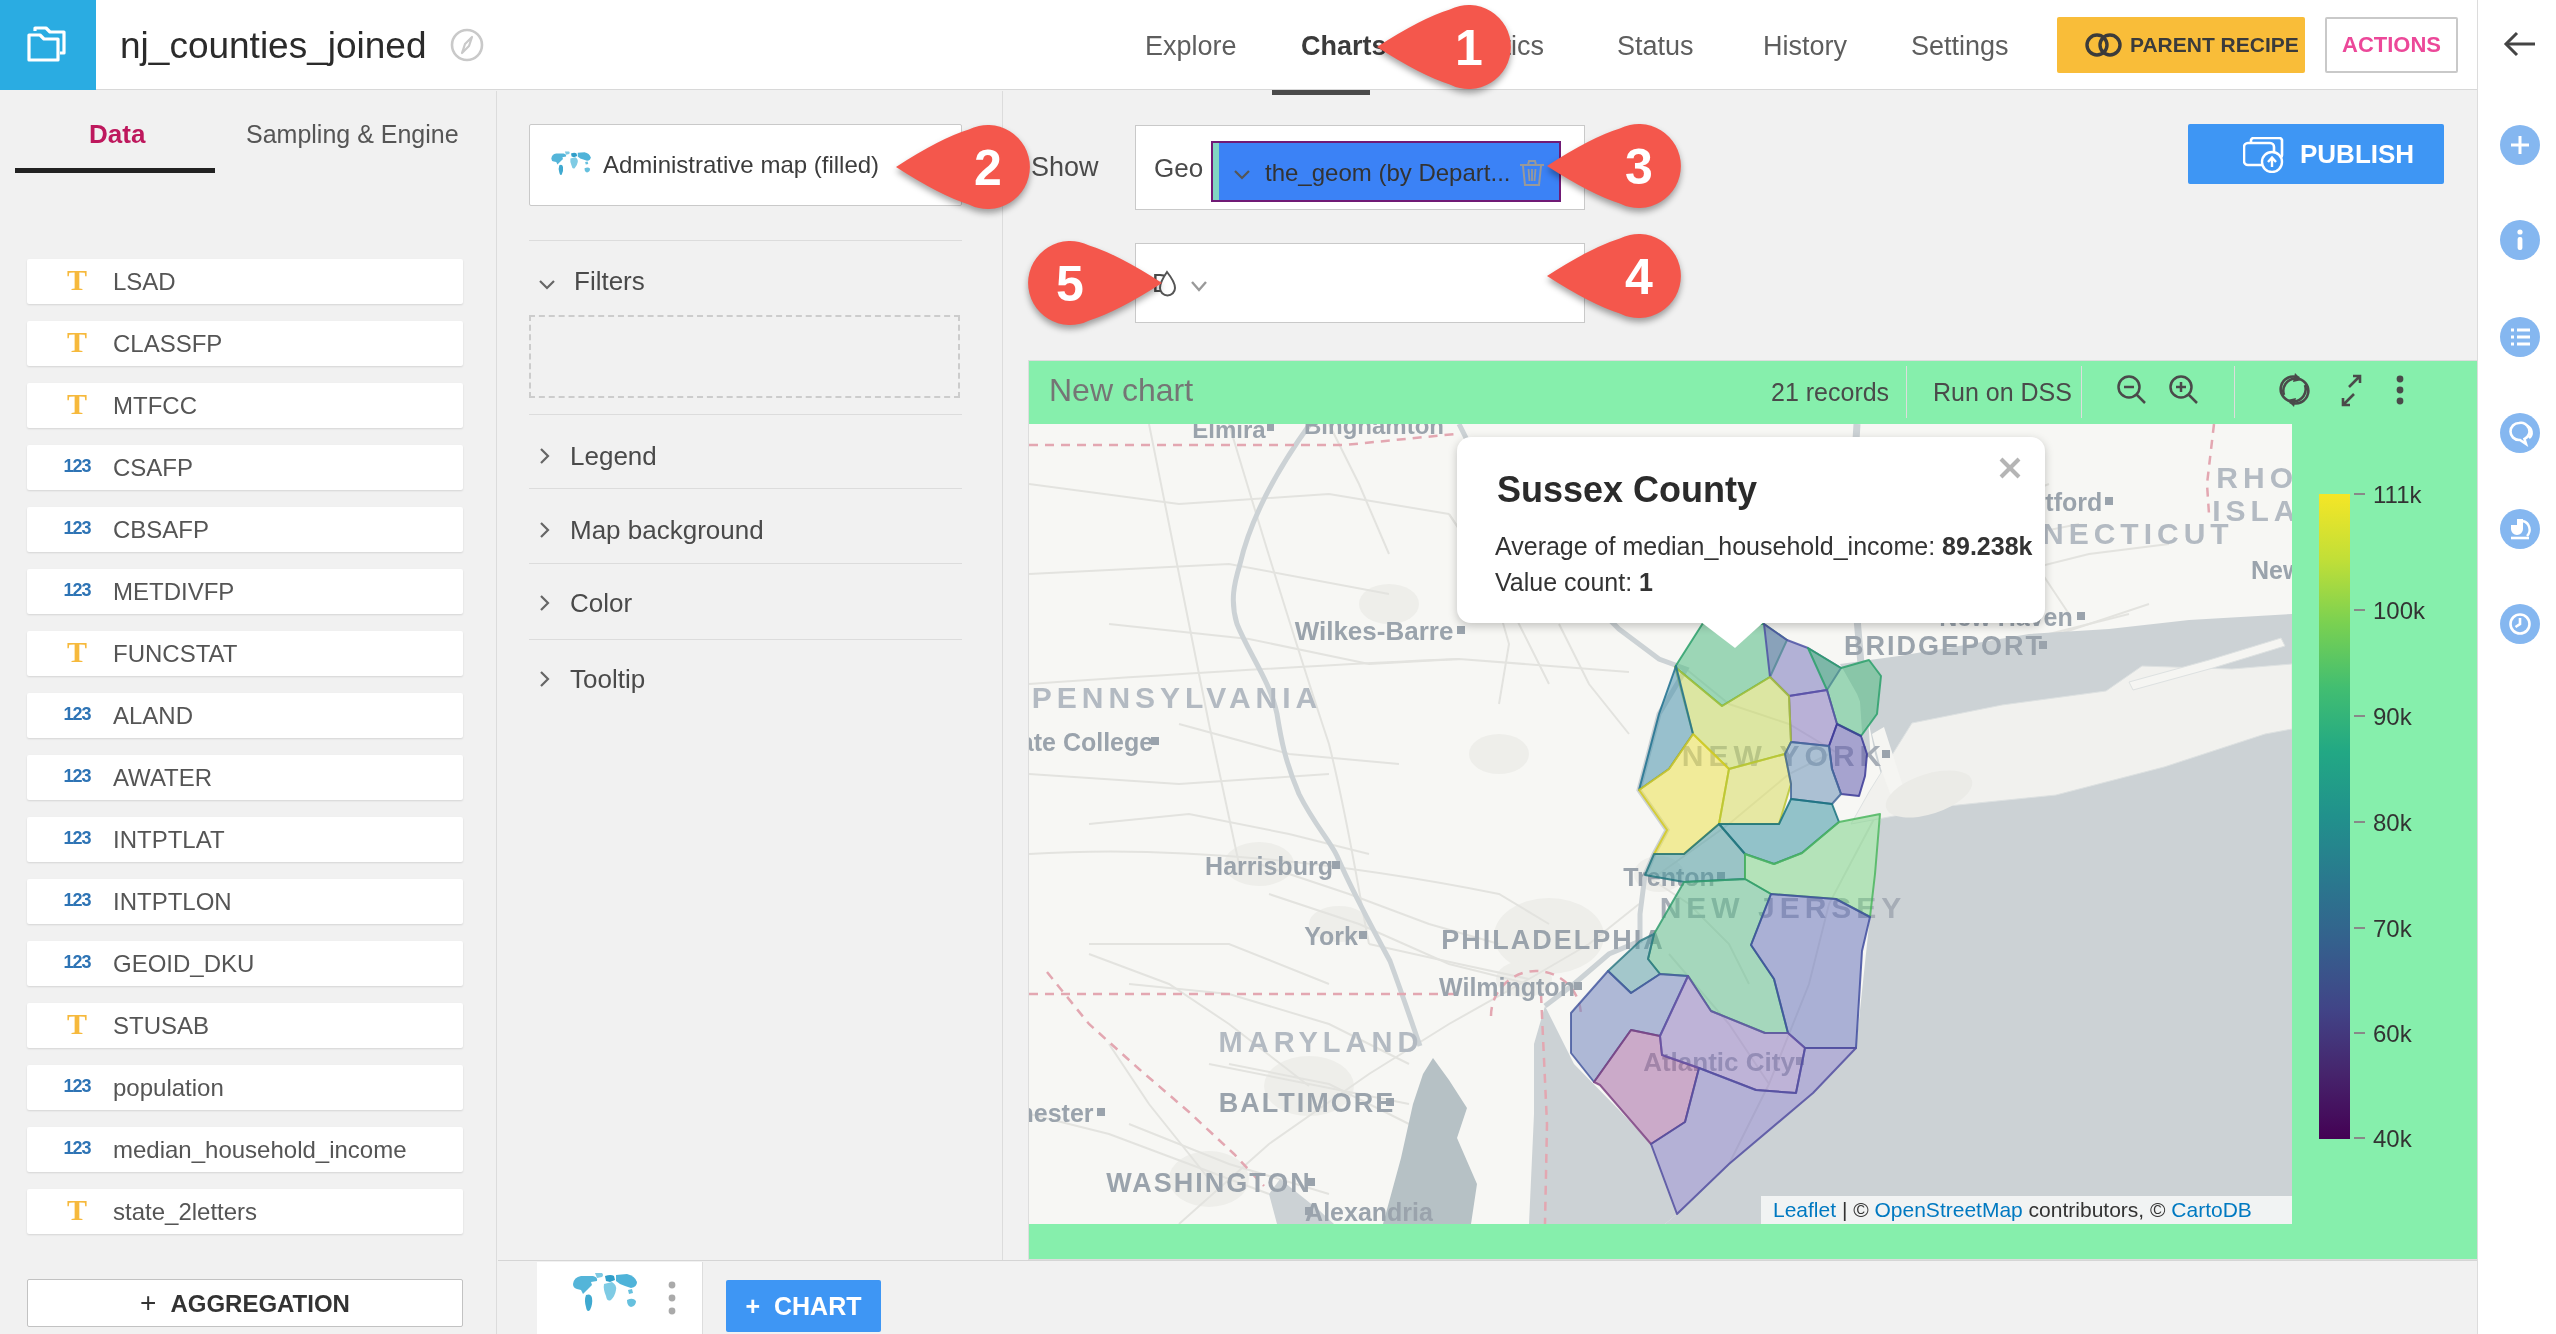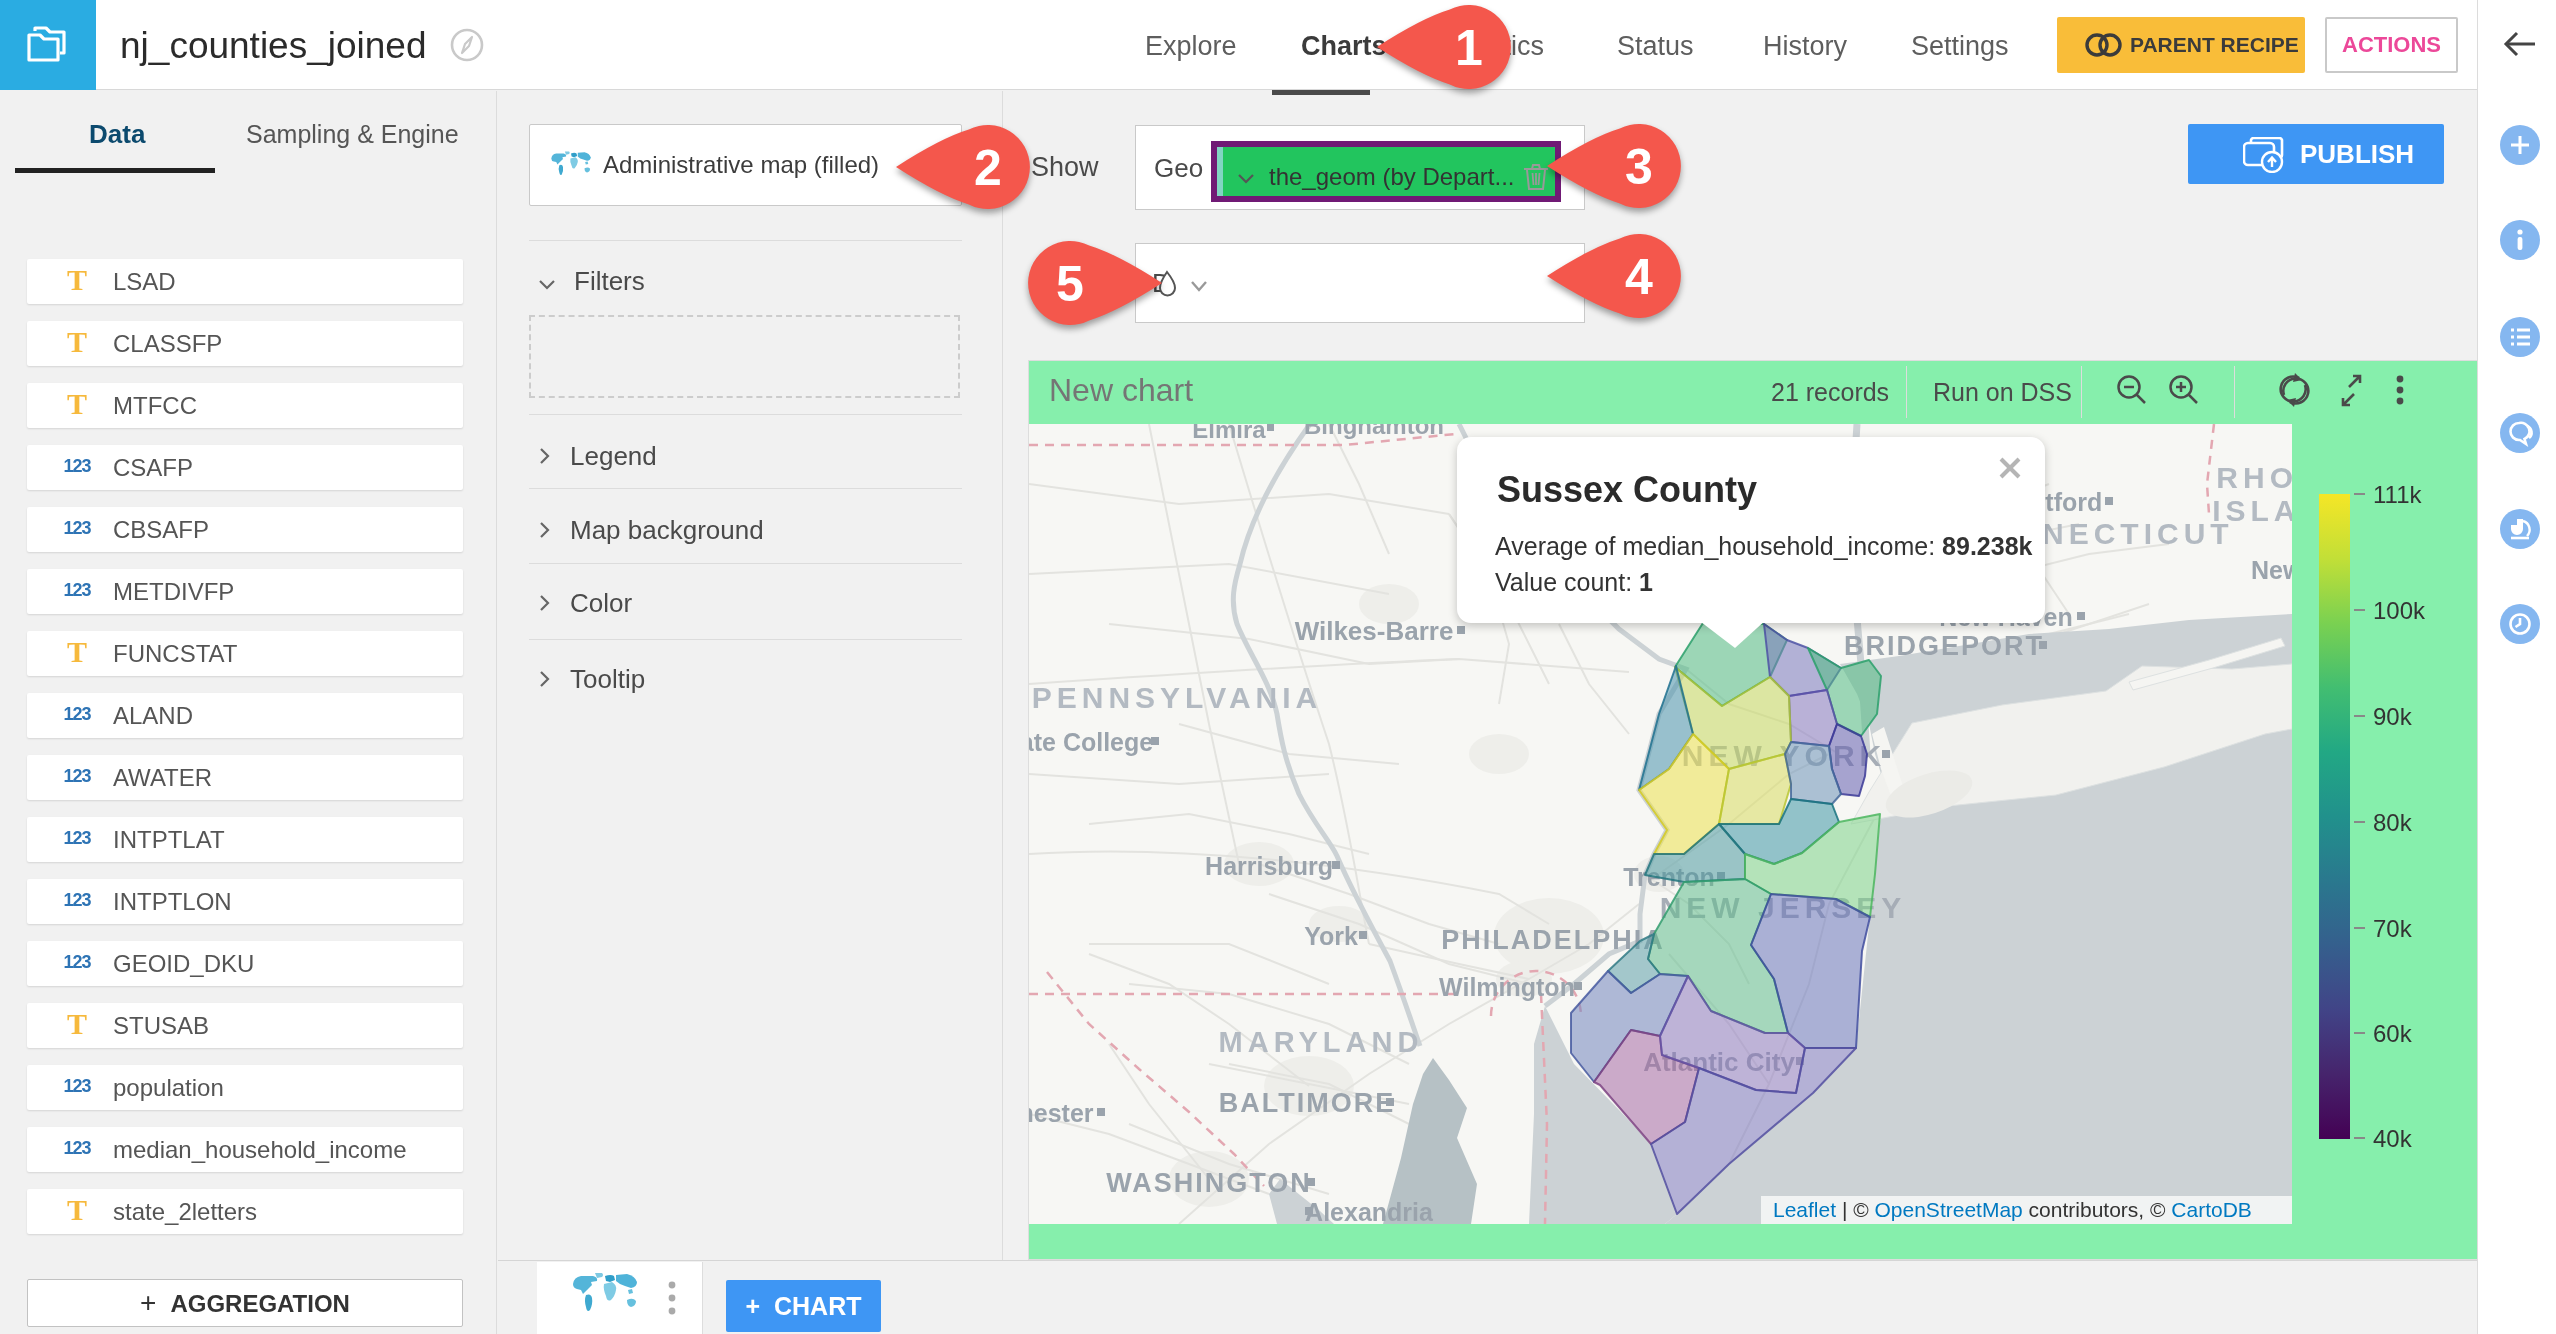--- a/index.html
+++ b/index.html
@@ -36,21 +36,21 @@
 #mpanel { position:absolute; left:498px; top:91px; width:505px; height:1243px; background:#f1f1f1; border-right:1px solid #dcdcdc; }
 #typebox { position:absolute; left:31px; top:33px; width:433px; height:82px; background:#fff; border:1px solid #c9c9c9; border-radius:2px; }
 #typebox .lbl { position:absolute; left:73px; top:26px; font-size:24px; color:#3c3c3c; }
 .mdiv { position:absolute; left:31px; width:433px; height:1px; background:#dcdcdc; }
 .mrow { position:absolute; left:40px; font-size:26px; color:#4a4a4a; }
 #dashbox { position:absolute; left:31px; top:224px; width:431px; height:83px; border:2px dashed #cccccc; }
 
 
 #show-lbl { position:absolute; left:1031px; top:152px; font-size:27px; color:#4a4a4a; }
 .bigbox { position:absolute; left:1135px; width:450px; background:#fff; border:1px solid #c9c9c9; }
-.innerdd { position:absolute; background:#22c55e; border:6px solid #701a75; }
+.innerdd { position:absolute; background:#3b82f6; border:2px solid #701a75; }
 .ddbar { position:absolute; left:0; top:0; width:6px; height:100%; }
 .ddtext { position:absolute; font-size:24px; color:#333; white-space:nowrap; }
 #btn-publish { position:absolute; left:2188px; top:124px; width:256px; height:60px; background:#3e96f4; border-radius:2px; color:#fff; font-weight:bold; font-size:26px; text-align:center; line-height:60px; }
 
 
 #card { position:absolute; left:1028px; top:360px; width:1660px; height:900px; background:#86efac; border:1px solid #ddd; }
 #card-title { position:absolute; left:20px; top:11px; font-size:32px; color:#757575; }
 .hdr-item { position:absolute; top:17px; font-size:25px; color:#4a4a4a; }
 .vdiv { position:absolute; top:5px; width:1px; height:52px; background:#ddd; }
 #mapwrap { position:absolute; left:0px; top:63px; width:1263px; height:800px; overflow:hidden; }
@@ -66,21 +66,21 @@
 
 
 .balloon { position:absolute; filter:drop-shadow(0 4px 3px rgba(0,0,0,0.35)); z-index:50; }
 #tooltip { position:absolute; left:428px; top:76px; width:588px; height:186px; background:#fff; border-radius:14px; box-shadow:0 3px 10px rgba(0,0,0,0.22); z-index:10; }
 #ttail { z-index:10; }
 </style>
 </head>
 <body>
 
 <div id="lpanel">
-  <div class="ltab" style="left:89px; color:#0c4a6e; font-weight:bold;">Data</div>
+  <div class="ltab" style="left:89px; color:#be185d; font-weight:bold;">Data</div>
   <div class="ltab" style="left:246px; color:#555; font-size:25px; top:29px;">Sampling &amp; Engine</div>
   <div id="ltab-underline"></div>
   <div class="frow" style="top:168px">
       <span class="ficon t-ic">T</span>
       <span class="fname">LSAD</span>
     </div>
   <div class="frow" style="top:230px">
       <span class="ficon t-ic">T</span>
       <span class="fname">CLASSFP</span>
     </div>

